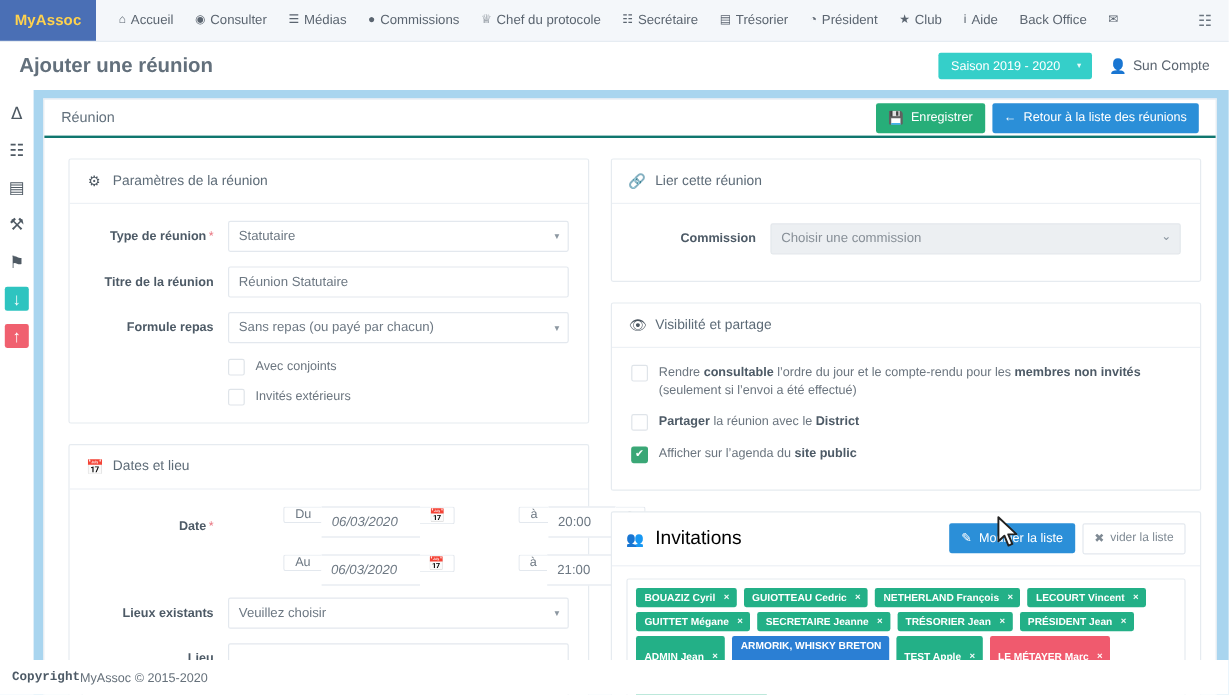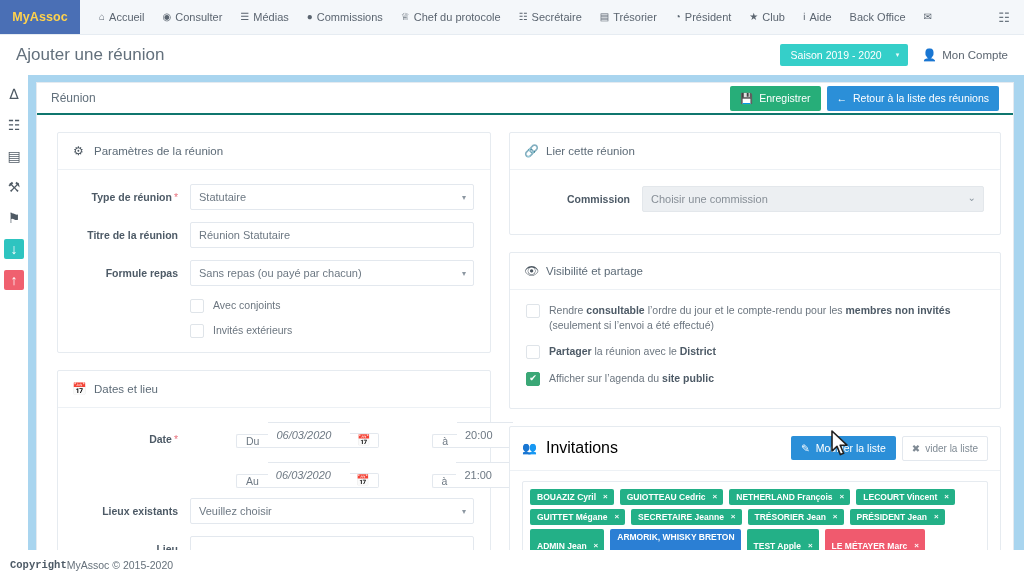--- a/index.html
+++ b/index.html
@@ -34,21 +34,21 @@
   .nav-right .sq {
     font-size: 13px; color: #6b7680;
   }
 
   
   .page-header {
     height: 40px; background: #ffffff;
     display: flex; align-items: center; padding: 0 16px;
     position: relative; z-index: 15;
   }
-  .page-title { font-size: 17px; color: #63707c; font-weight: 400; }
+  .page-title { font-size: 17px; color: #63707c; font-weight: 700; }
   .header-right { margin-left: auto; display: flex; align-items: center; gap: 14px; }
   .season-btn {
     background: #35cfc9; color: #fff; font-size: 10.5px;
     padding: 5px 9px 5px 11px; border-radius: 2px;
     display: flex; align-items: center; gap: 14px; cursor: pointer;
     border: none;
   }
   .season-btn .caret { font-size: 7px; opacity: .9; }
   .account {
     display: flex; align-items: center; gap: 5px;
@@ -153,21 +153,21 @@
   .cbx.checked {
     background: #3aa776; border-color: #3aa776; color: #fff;
     display: flex; align-items: center; justify-content: center;
     font-size: 9px; line-height: 1;
   }
   .ctext { font-size: 10.5px; color: #6b757f; line-height: 1.45; }
   .ctext b { color: #4d5a66; }
 
   
   .daterow { display: flex; align-items: center; gap: 7px; margin-bottom: 8px; }
-  .igroup { display: flex; align-items: flex-end; padding-left: 46px; }
+  .igroup { display: flex; align-items: flex-start; padding-left: 46px; }
   .iaddon {
     border: 1px solid #e3e8ee; border-right: none; background: #fff;
     font-size: 10.5px; color: #6d7883; padding: 0 9px;
     display: flex; align-items: center; border-radius: 2px 0 0 2px;
   }
   .iaddon.right {
     border: 1px solid #e3e8ee; border-left: none; border-radius: 0 2px 2px 0;
     padding: 0 7px; color: #7c858e; font-size: 11px;
   }
   .ifield {
@@ -274,21 +274,21 @@
 
 <div class="page-header">
   <div class="page-title">Ajouter une réunion</div>
   <div class="header-right">
     <div class="season-btn">
       <span>Saison 2019 - 2020</span>
       <span class="caret">▾</span>
     </div>
     <div class="account">
       <span class="uicon">👤</span>
-      <span>Mon Compte</span>
+      <span>Sun Compte</span>
     </div>
   </div>
 </div>
 
 <div class="frame">
 
   <div class="sidebar">
       <div class="side-ico">ᐃ</div>
       <div class="side-ico">☷</div>
       <div class="side-ico">▤</div>

